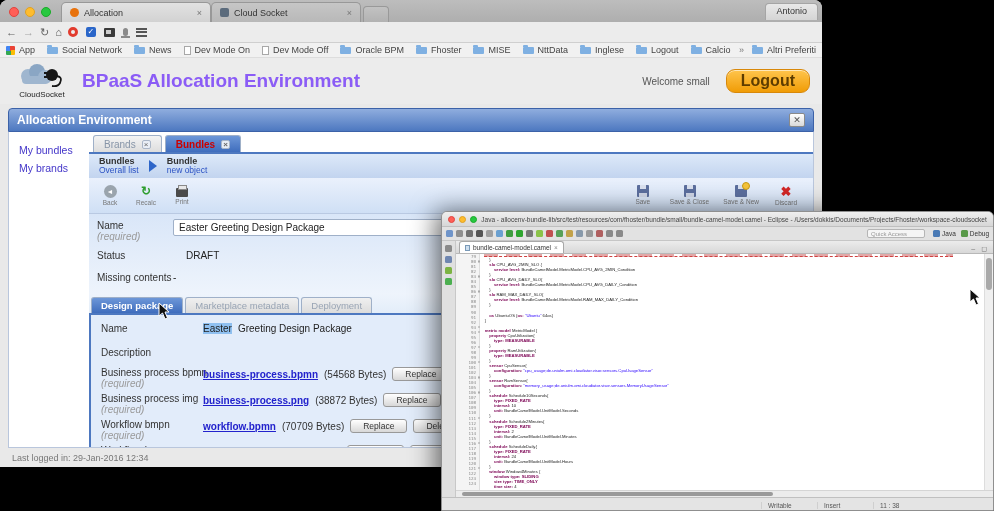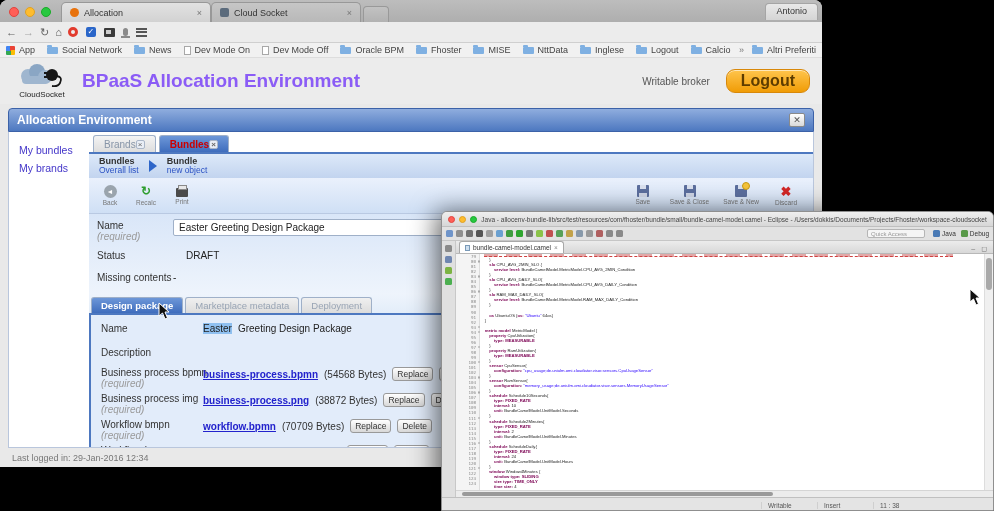--- a/index.html
+++ b/index.html
@@ -79,21 +79,21 @@
   .alloc-titlebar{height:24px;background:linear-gradient(#8fadde,#4d78c0);border:1px solid #3c62a8;
       border-radius:4px 4px 0 0;display:flex;align-items:center;padding:0 8px;gap:45px;}
   .alloc-title{color:#fff;font-weight:bold;font-size:12px;}
   .alloc-close{margin-left:auto;width:16px;height:14px;background:linear-gradient(#fff,#d9d9d9);
       border:1px solid #8a8a8a;border-radius:2px;font-size:9px;line-height:12px;text-align:center;color:#555;}
   .alloc-body{height:316px;background:#fff;border:1px solid #b9c6dc;border-top:none;display:flex;overflow:hidden;}
   .sidebar{width:80px;background:#fff;padding:12px 0 0 10px;display:flex;flex-direction:column;gap:6px;}
   .side-link{font-size:10.5px;color:#4436c9;cursor:pointer;}
   .mainarea{flex:1;position:relative;background:#fff;overflow:hidden;}
   .app-tabs{height:20px;display:flex;align-items:flex-end;padding-left:4px;gap:3px;}
-  .atab{height:17px;display:flex;align-items:center;padding:0 10px;font-size:10px;
+  .atab{height:17px;display:flex;align-items:center;gap:6px;padding:0 10px;font-size:10px;
       border:1px solid #9fb0c8;border-bottom:none;border-radius:3px 3px 0 0;}
   .atab.inactive{background:linear-gradient(#f4f4f4,#ddd);color:#8795a8;}
   .atab.active{background:linear-gradient(#6d97d8,#3f6dbd);color:#c00;font-weight:bold;}
   .atab .aclose{font-size:8px;color:#666;background:#e9eef6;border:1px solid #aab6c8;border-radius:2px;
       width:9px;height:9px;line-height:8px;text-align:center;}
   .breadcrumb{height:26px;background:linear-gradient(#dde9f9,#c2d4ef);border-top:2px solid #4d78c0;
       display:flex;align-items:center;gap:10px;padding:0 10px;}
   .bc-stack{display:flex;flex-direction:column;line-height:1.05;}
   .bc-top{font-size:9px;font-weight:bold;color:#333;}
   .bc-sub{font-size:8.5px;color:#2b52c4;}
@@ -130,21 +130,21 @@
   .dtab.active{background:linear-gradient(#6d97d8,#3f6dbd);color:#fff;font-weight:bold;}
   .dtab.inactive{background:linear-gradient(#f0f0f0,#dcdcdc);color:#98a4b4;}
   .dpanel{height:135px;background:#e2ecfa;border-top:2px solid #4d78c0;border-left:2px solid #4d78c0;position:relative;overflow:hidden;}
   .drow{position:absolute;left:0;width:100%;}
   .dlabel{position:absolute;left:10px;top:0;font-size:10px;color:#333;}
   .dvalue{position:absolute;left:112px;top:0;font-size:10px;color:#222;display:flex;align-items:center;gap:6px;white-space:nowrap;}
   .hl{background:#8fc0f0;}
   .filelink{font-size:10px;font-weight:bold;color:#2222cc;text-decoration:underline;}
   .fsize{font-size:10px;color:#333;}
   .minibtn{font-size:8.5px;color:#333;background:linear-gradient(#fff,#d8d8d8);border:1px solid #999;
-      border-radius:3px;padding:1px 4px;}
+      border-radius:3px;padding:1px 12px;}
   .footer-text{position:absolute;left:12px;top:395px;font-size:9px;color:#777;}
 
   
   .ew{position:absolute;left:441px;top:211px;width:553px;height:300px;border-radius:6px 6px 0 0;
       background:#e6e6e6;border:1px solid #8f8f8f;box-shadow:-6px 0 24px rgba(0,0,0,.55);overflow:hidden;}
   .e-titlebar{height:15px;background:linear-gradient(#efefef,#d7d7d7);border-bottom:1px solid #bfbfbf;
       display:flex;align-items:center;padding:0 6px;gap:4px;}
   .e-lights{display:flex;gap:4px;}
   .e-light{width:7px;height:7px;border-radius:50%;}
   .e-title{flex:1;text-align:center;font-size:6.5px;color:#444;white-space:nowrap;overflow:hidden;text-overflow:ellipsis;}
@@ -302,21 +302,21 @@
             <rect x="8" y="13" width="26" height="8" rx="4" fill="#9fb6cf"></rect>
             <circle cx="38" cy="12" r="6" fill="#161616"></circle>
             <rect x="30" y="9" width="6" height="2" fill="#161616"></rect>
             <rect x="30" y="13" width="6" height="2" fill="#161616"></rect>
             <path d="M43 13 q6 1 3 7 q-2 4 -8 3" stroke="#161616" stroke-width="1.8" fill="none"></path>
           </svg>
           <div class="logo-label">CloudSocket</div>
         </div>
         <div class="site-title">BPaaS Allocation Environment</div>
         <div class="hdr-right">
-          <span class="welcome">Writable broker</span>
+          <span class="welcome">Welcome small</span>
           <button class="logout-btn">Logout</button>
         </div>
       </div>
 
       <div class="alloc-panel">
         <div class="alloc-titlebar">
           <span class="alloc-title">Allocation Environment</span>
           <span class="alloc-close">✕</span>
         </div>
         <div class="alloc-body">

